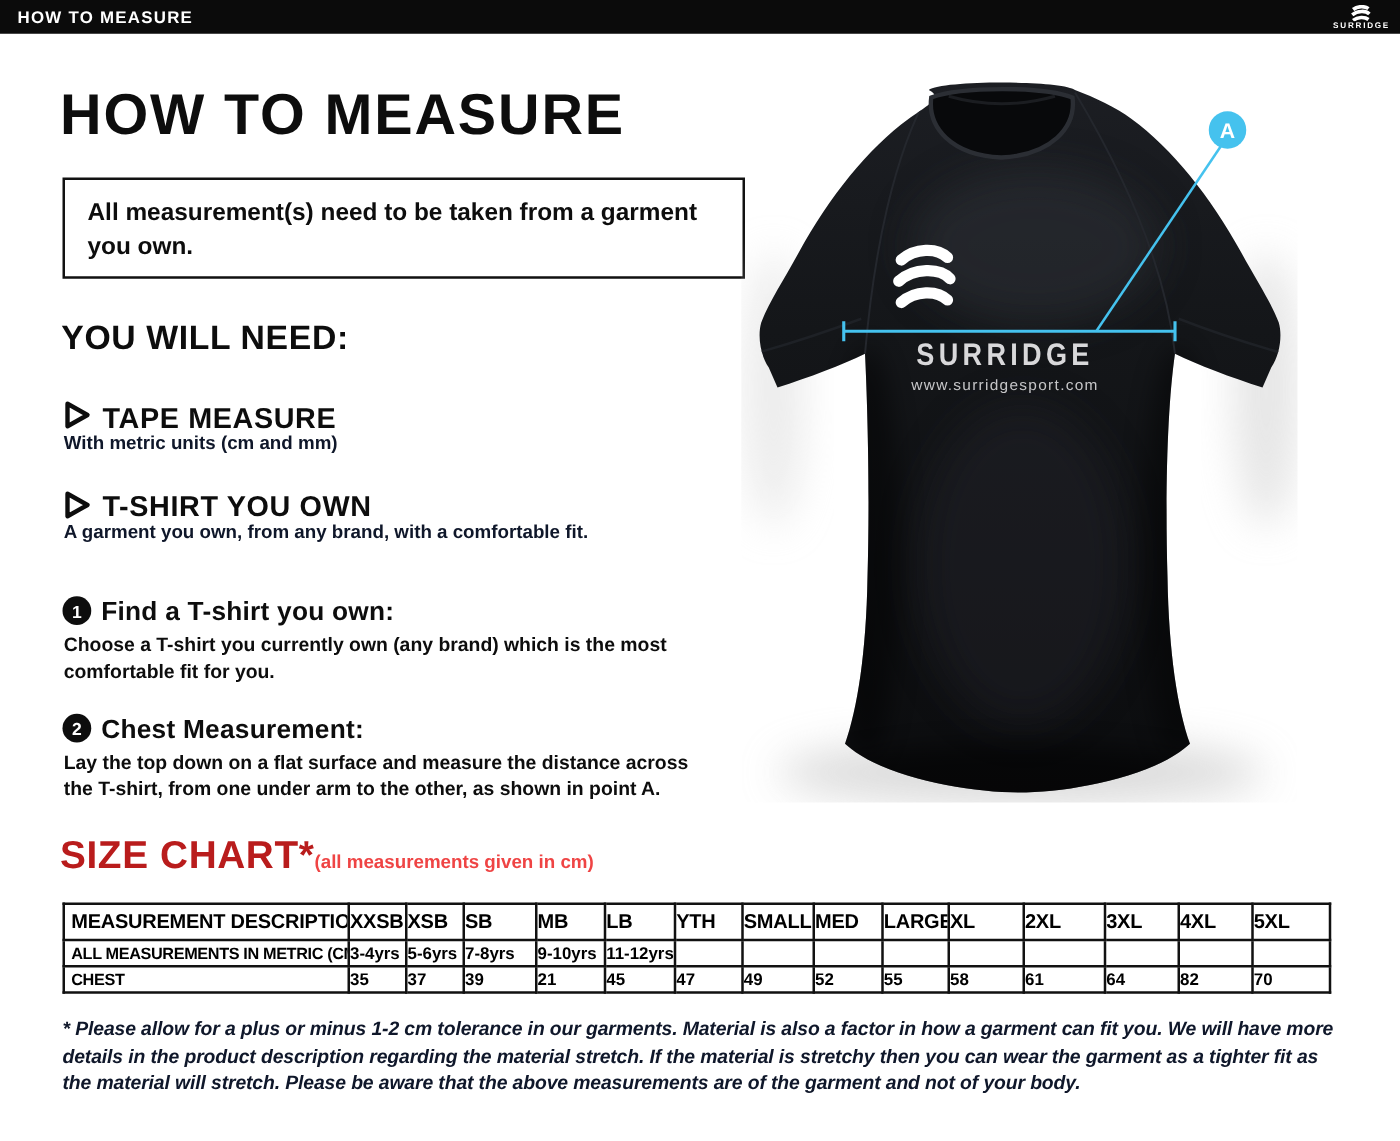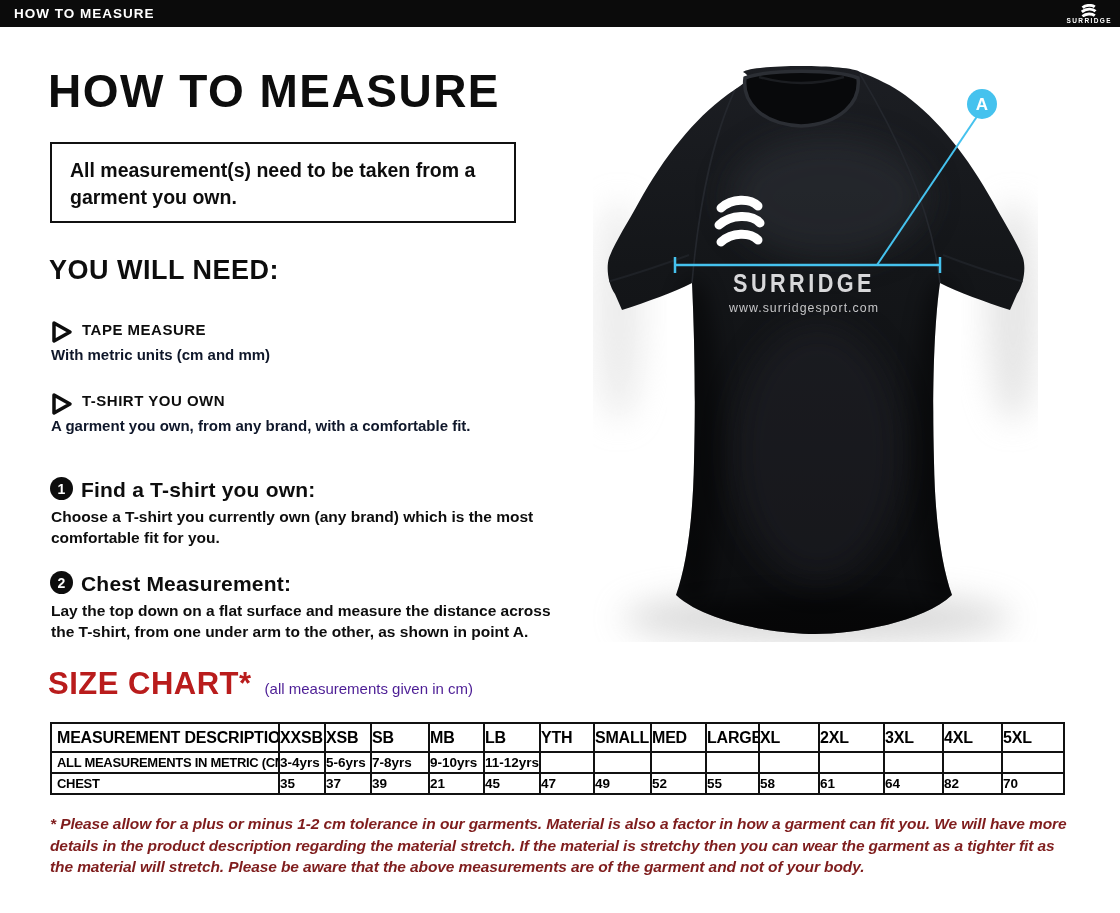--- a/index.html
+++ b/index.html
@@ -9,47 +9,47 @@
 
   
   .topbar { position:absolute; left:0; top:0; width:1120px; height:27px; background:#0b0b0b;
             display:flex; align-items:center; justify-content:space-between; padding:0 8px 0 14px; }
   .topbar-title { color:#fff; font-size:13.5px; font-weight:bold; letter-spacing:1px; }
   .topbar-brand { display:flex; flex-direction:column; align-items:center; line-height:1; padding-top:2px; }
   .topbar-brand .brand-text { color:#fff; font-size:6.5px; font-weight:bold; letter-spacing:1.4px; margin-top:1px; }
 
   
   .h1 { position:absolute; left:48px; top:64px; font-size:46px; font-weight:900; letter-spacing:1.5px; color:#0d0d0d; }
-  .notice { position:absolute; left:50px; top:142px; width:466px; height:81px; border:2.5px solid #111;
+  .notice { position:absolute; left:50px; top:142px; width:546px; height:81px; border:2.5px solid #111;
             padding:13px 18px; font-size:19.5px; font-weight:bold; line-height:1.38; color:#0d0d0d; }
   .h2 { position:absolute; left:49px; top:255px; font-size:27px; font-weight:900; letter-spacing:0.5px; color:#0d0d0d; }
 
-  .need-item-title { position:absolute; font-size:15px; font-weight:900; letter-spacing:0.5px; color:#0d0d0d; }
+  .need-item-title { position:absolute; font-size:23px; font-weight:900; letter-spacing:0.5px; color:#0d0d0d; }
   .need-item-desc  { position:absolute; font-size:15px; font-weight:bold; color:#0f172a; }
   .tri { position:absolute; width:22px; height:24px; }
 
   .step-badge { position:absolute; width:23px; height:23px; background:#0d0d0d; border-radius:50%;
                 color:#fff; font-size:14px; font-weight:bold; display:flex; align-items:center; justify-content:center; }
   .step-title { position:absolute; font-size:21px; font-weight:900; color:#0d0d0d; letter-spacing:0.2px; }
   .step-desc  { position:absolute; font-size:15.5px; font-weight:bold; line-height:1.36; color:#0d0d0d; }
 
   
   .size-chart-head { position:absolute; left:48px; top:666px; display:flex; align-items:baseline; }
   .size-chart-title { font-size:31px; font-weight:900; letter-spacing:0.5px; color:#b91c1c; }
-  .size-chart-sub { font-size:15px; font-weight:normal; margin-left:13px; color:#4c1d95; }
+  .size-chart-sub { font-size:15px; font-weight:bold; margin-left:0; color:#ef4444; }
 
   table.sizes { position:absolute; left:50px; top:722px; width:1014px; border-collapse:collapse; table-layout:fixed; background:#fff; }
   table.sizes th, table.sizes td { border:2px solid #111; text-align:left; vertical-align:middle; color:#000; overflow:hidden; white-space:nowrap; }
   table.sizes thead th { height:29px; font-size:16px; font-weight:bold; letter-spacing:-0.2px; }
   table.sizes thead th:first-child, table.sizes td.rowlabel { text-align:left; padding-left:5px; }
   table.sizes tbody td { height:21px; font-size:13.5px; font-weight:bold; }
   table.sizes td.rowlabel { font-size:13px; letter-spacing:-0.3px; }
 
   .footnote { position:absolute; left:50px; top:813px; width:1024px; font-size:15.5px; font-weight:bold;
-              font-style:italic; line-height:1.4; color:#7f1d1d; letter-spacing:-0.1px; }
+              font-style:italic; line-height:1.4; color:#0f172a; letter-spacing:-0.1px; }
 
   
   .shirt-wrap { position:absolute; left:593px; top:62px; width:445px; height:580px; }
 </style>
 </head>
 <body>
 
 <div class="page">
 
   <div class="topbar">

